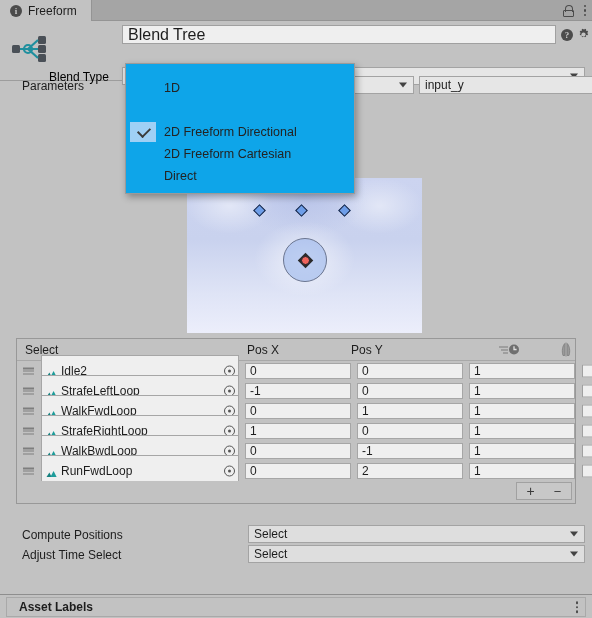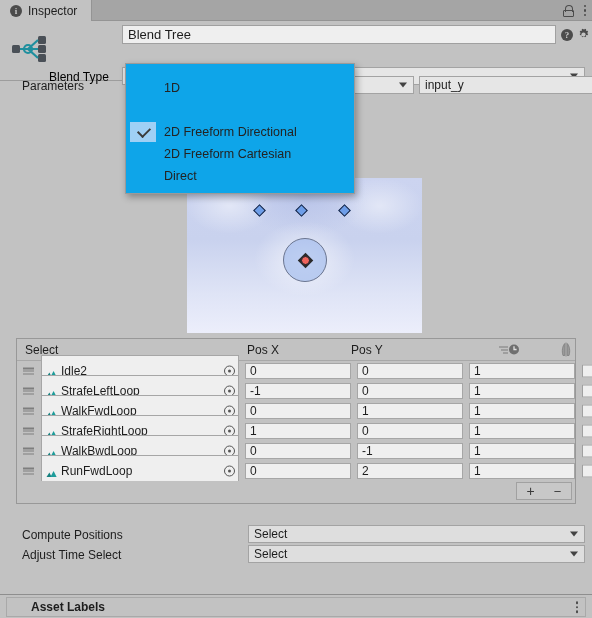--- a/index.html
+++ b/index.html
@@ -62,21 +62,21 @@
     border-bottom:1px solid #9d9d9d;
     box-sizing:border-box;
   }
   .bt-icon{
     position:absolute; left:8px; top:6px; width:44px; height:44px;
   }
   .name-field{
     position:absolute; left:122px; top:4px; width:434px; height:19px;
     background:#efefef; border:1px solid #a0a0a0; box-sizing:border-box;
     display:flex; align-items:center; padding-left:5px;
-    font-size:13px; color:#1d1d1d;
+    font-size:16px; color:#1d1d1d;
   }
   .help-icon{
     position:absolute; left:561px; top:8px;
     width:12px;height:12px;border-radius:50%;
     background:#4b4b4b;color:#cacaca;font-size:9px;font-weight:bold;
     line-height:12px;text-align:center; font-family:"Liberation Serif", serif;
   }
   .gear-icon{ position:absolute; left:577px; top:7px; width:13px;height:13px;}
 
   .blendtype-label{
@@ -217,21 +217,21 @@
     background:#c2c2c2;
     border-top:1px solid #8e8e8e;
     box-sizing:border-box;
   }
   .footer-inner{
     position:absolute; left:6px; right:6px; top:2px; height:20px;
     border:1px solid #a9a9a9; box-sizing:border-box;
     display:flex;align-items:center;
     background:#c2c2c2;
   }
-  .footer-title{ font-size:12px; font-weight:bold; margin-left:24px;}
+  .footer-title{ font-size:12px; font-weight:bold; margin-left:12px;}
   .footer-kebab{ position:absolute; right:7px; top:50%; transform:translateY(-50%);}
 
   
   .menu{
     position:absolute; left:125px; top:63px; width:230px;
     background:#0ea5e9;
     border:1px solid #9a9a9a;
     box-sizing:border-box;
     box-shadow: 2px 3px 7px rgba(0,0,0,0.33);
     z-index:50;
@@ -253,21 +253,21 @@
     border-left:2px solid #3b3b3b; border-bottom:2px solid #3b3b3b;
     transform:rotate(-45deg);
   }
 </style>
 </head>
 <body>
 
 <div class="tabbar">
   <div class="tab">
     <span class="info-icon">i</span>
-    <span class="tab-label">Inspector</span>
+    <span class="tab-label">Freeform</span>
   </div>
   <div class="tabbar-right">
     <span class="lock-icon">
       <span class="shackle"></span>
         <span class="body"></span>
     </span>
     <span class="kebab">
         <i></i>
         <i></i>
         <i></i>

